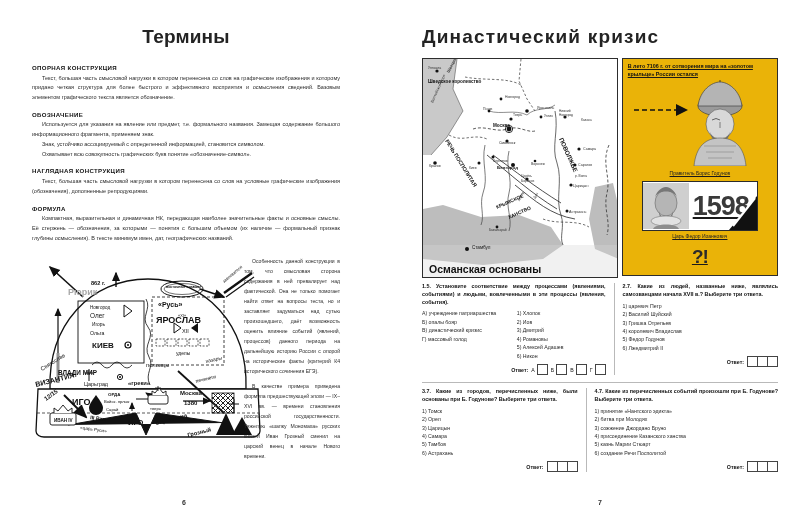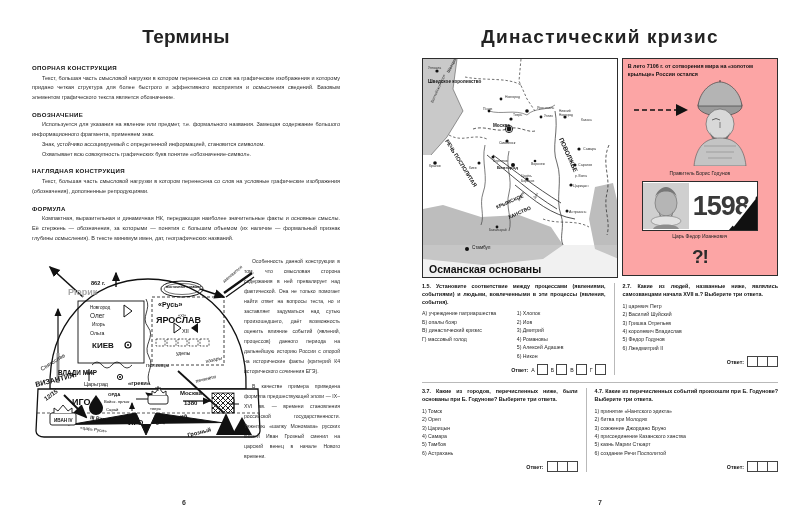--- a/index.html
+++ b/index.html
@@ -11,21 +11,21 @@
   .spread{display:flex;width:800px;height:520px;gap:32px;}
   .page{position:relative;box-sizing:border-box;}
   .page-left{width:400px;padding:22px 28px 0 32px;}
   .page-right{width:400px;padding:22px 22px 0 22px;}
 
   h1.page-title{
     font-size:19px;font-weight:bold;text-align:center;margin:4px 0 16px 0;
     letter-spacing:.2px;color:#232323;
   }
   h1.page-title-right{
-    font-size:19px;font-weight:bold;text-align:center;margin:4px 0 10px 0;
+    font-size:19px;font-weight:bold;text-align:left;margin:4px 0 10px 0;
     letter-spacing:1.2px;color:#232323;
   }
 
   .term-block{margin-bottom:8px;}
   .term-head{
     font-size:6.1px;font-weight:bold;letter-spacing:.35px;margin-bottom:2.5px;color:#111;
   }
   .term-body{
     font-size:5.5px;line-height:1.78;text-align:justify;color:#2b2b2b;text-indent:10px;
   }
@@ -50,21 +50,21 @@
   }
 
   
   .top-row{display:flex;gap:4px;align-items:stretch;}
   .map-box{
     width:196px;height:218px;border:1px solid #2d2d2d;position:relative;overflow:hidden;
     background:#ffffff;
   }
   .side-box{
     width:158px;height:218px;border:1px solid #2d2d2d;position:relative;overflow:hidden;
-    padding:4px 5px;box-sizing:border-box;background:#fca5a5;
+    padding:4px 5px;box-sizing:border-box;background:#eab308;text-decoration:underline;
   }
   .side-lead{font-size:5.4px;font-weight:bold;line-height:1.42;color:#111;}
   .portrait-cap{font-size:5px;text-align:center;color:#222;margin-top:2px;}
   .year-frame{
     border:1px solid #2b2b2b;height:48px;margin:5px 14px 0 14px;display:flex;align-items:center;
     position:relative;overflow:hidden;background:#fff;
   }
   .year-num{
     font-size:27px;font-weight:bold;letter-spacing:-1px;color:#3a3a3a;margin-left:4px;
   }

